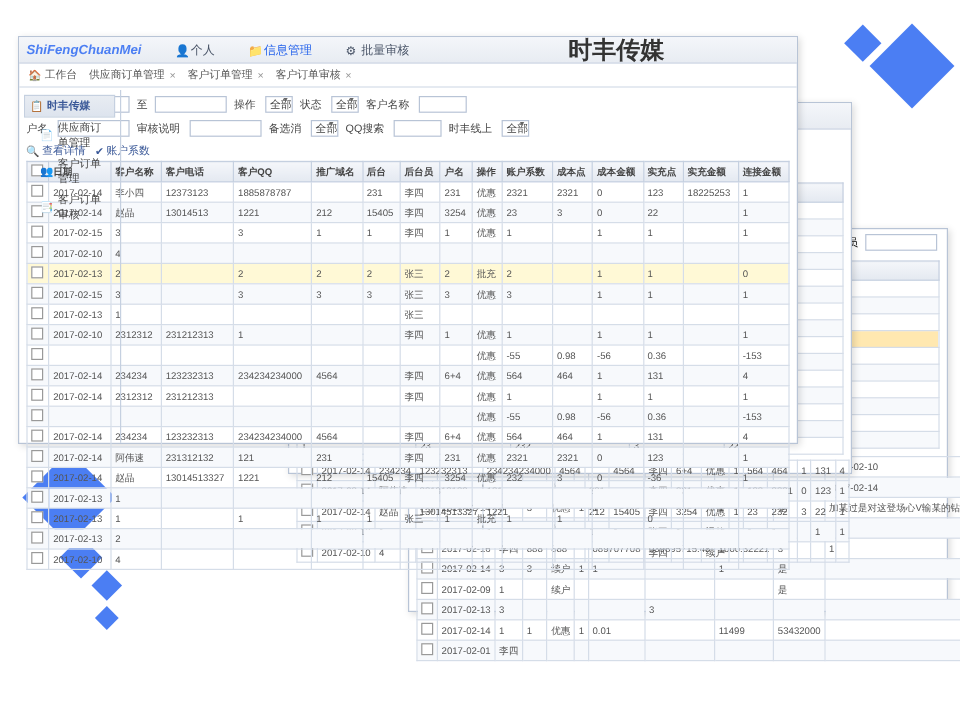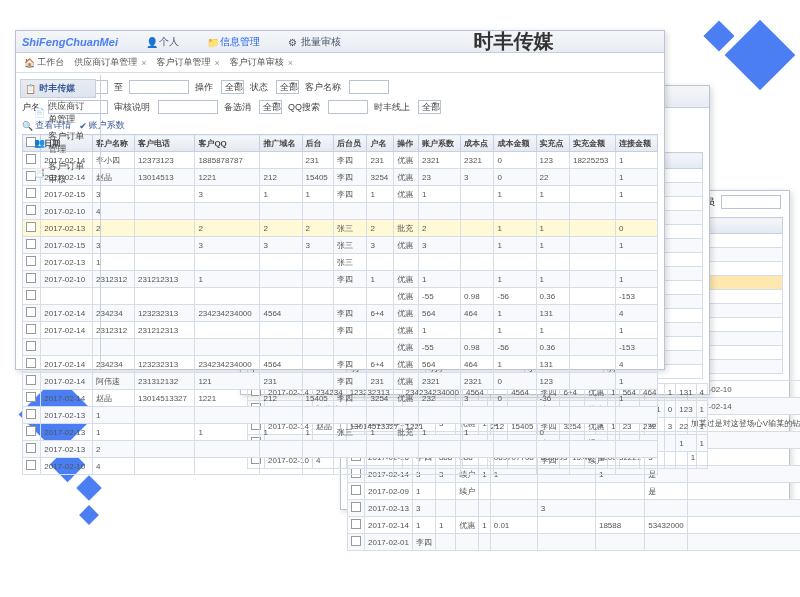--- a/index.html
+++ b/index.html
@@ -904,21 +904,21 @@
           </tr>
           <tr>
             <td><span class="chk"></span></td>
             <td>2017-02-14</td>
             <td>1</td>
             <td>1</td>
             <td>优惠</td>
             <td>1</td>
             <td>0.01</td>
             <td></td>
-            <td>18588</td>
+            <td>11499</td>
             <td>53432000</td>
             <td></td>
           </tr>
           <tr>
             <td><span class="chk"></span></td>
             <td>2017-02-01</td>
             <td>李四</td>
             <td></td>
             <td></td>
             <td></td>

